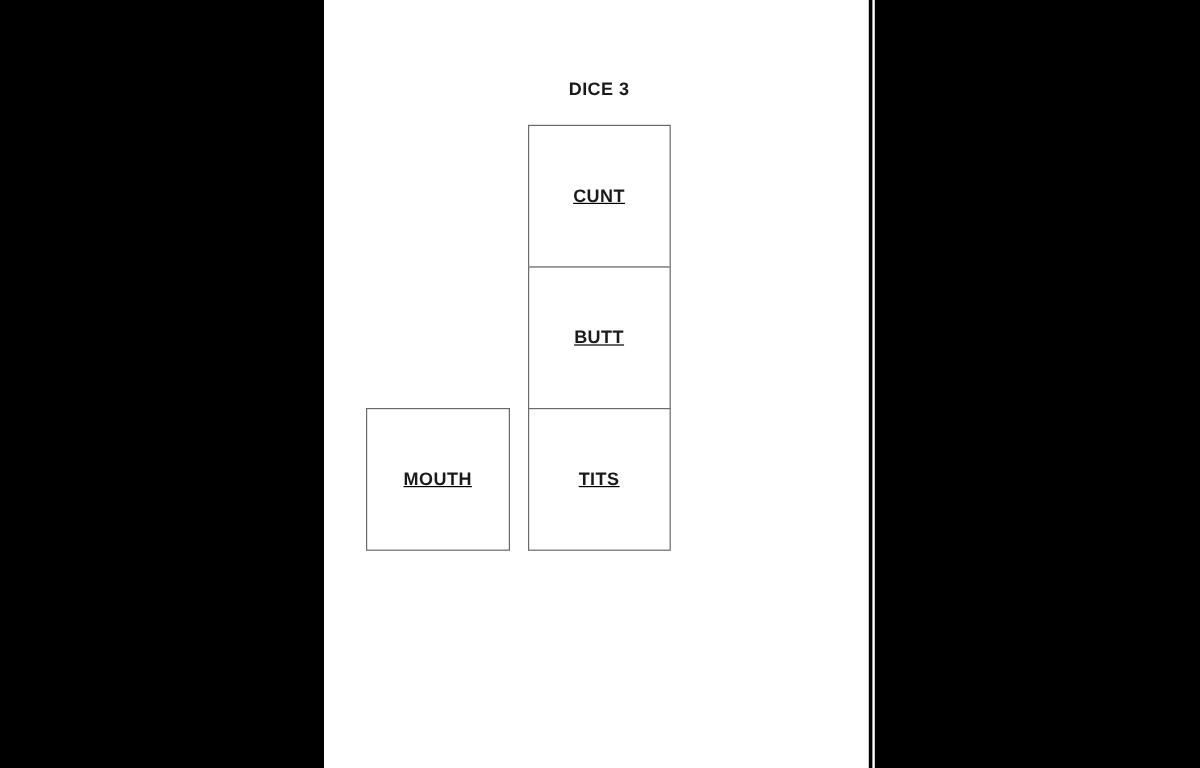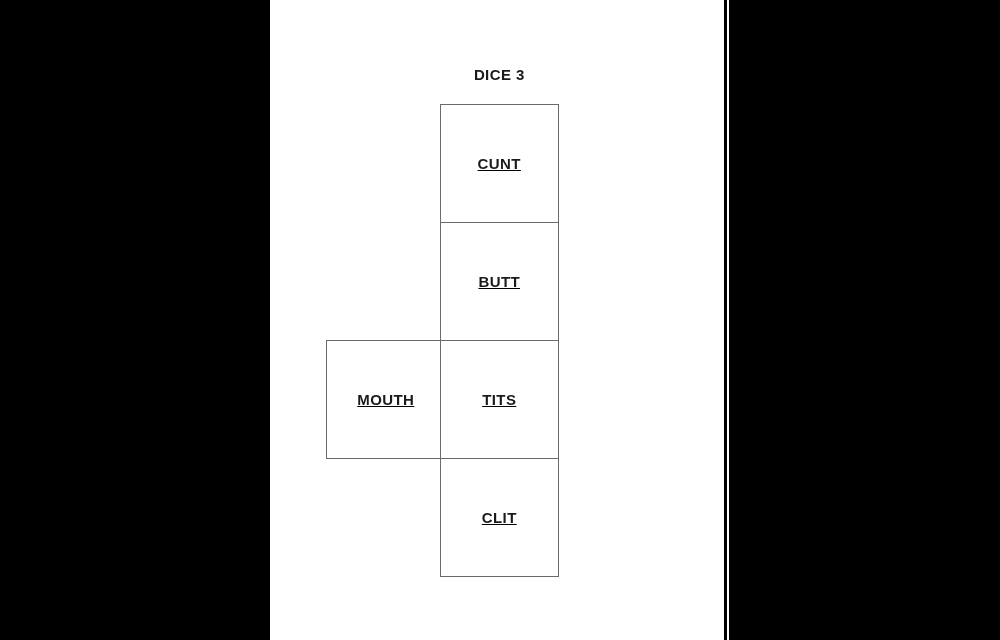--- a/index.html
+++ b/index.html
@@ -60,21 +60,21 @@
     text-decoration: underline;
   }
   .face span {
     font-weight: bold;
     font-size: 15px;
     letter-spacing: 0.4px;
     color: #1a1a1a;
   }
   .slot-top    { left: 169.5px; top: 103.5px; }
   .slot-upper  { left: 169.5px; top: 221.5px; }
-  .slot-left   { left: 56px;  top: 339.5px; }
+  .slot-left   { left: 35px;  top: 339.5px; }
   .slot-center { left: 169.5px; top: 339.5px; text-align: right; }
   .slot-right  { left: 287.5px; top: 339.5px; }
   .slot-bottom { left: 169.5px; top: 457.5px; }
 </style>
 </head>
 <body>
 
 <div class="viewer">
   <div class="page">
     <div class="dice-title">DICE 3</div>
@@ -84,19 +84,16 @@
       </div>
       <div class="face slot-upper">
         <span>BUTT</span>
       </div>
       <div class="face slot-left">
         <span>MOUTH</span>
       </div>
       <div class="face slot-center">
         <span>TITS</span>
       </div>
-      <div class="face slot-bottom">
-        <span>CLIT</span>
-      </div>
     </div>
   </div>
   <div class="page-edge"></div>
 </div>
 
 </body></html>

